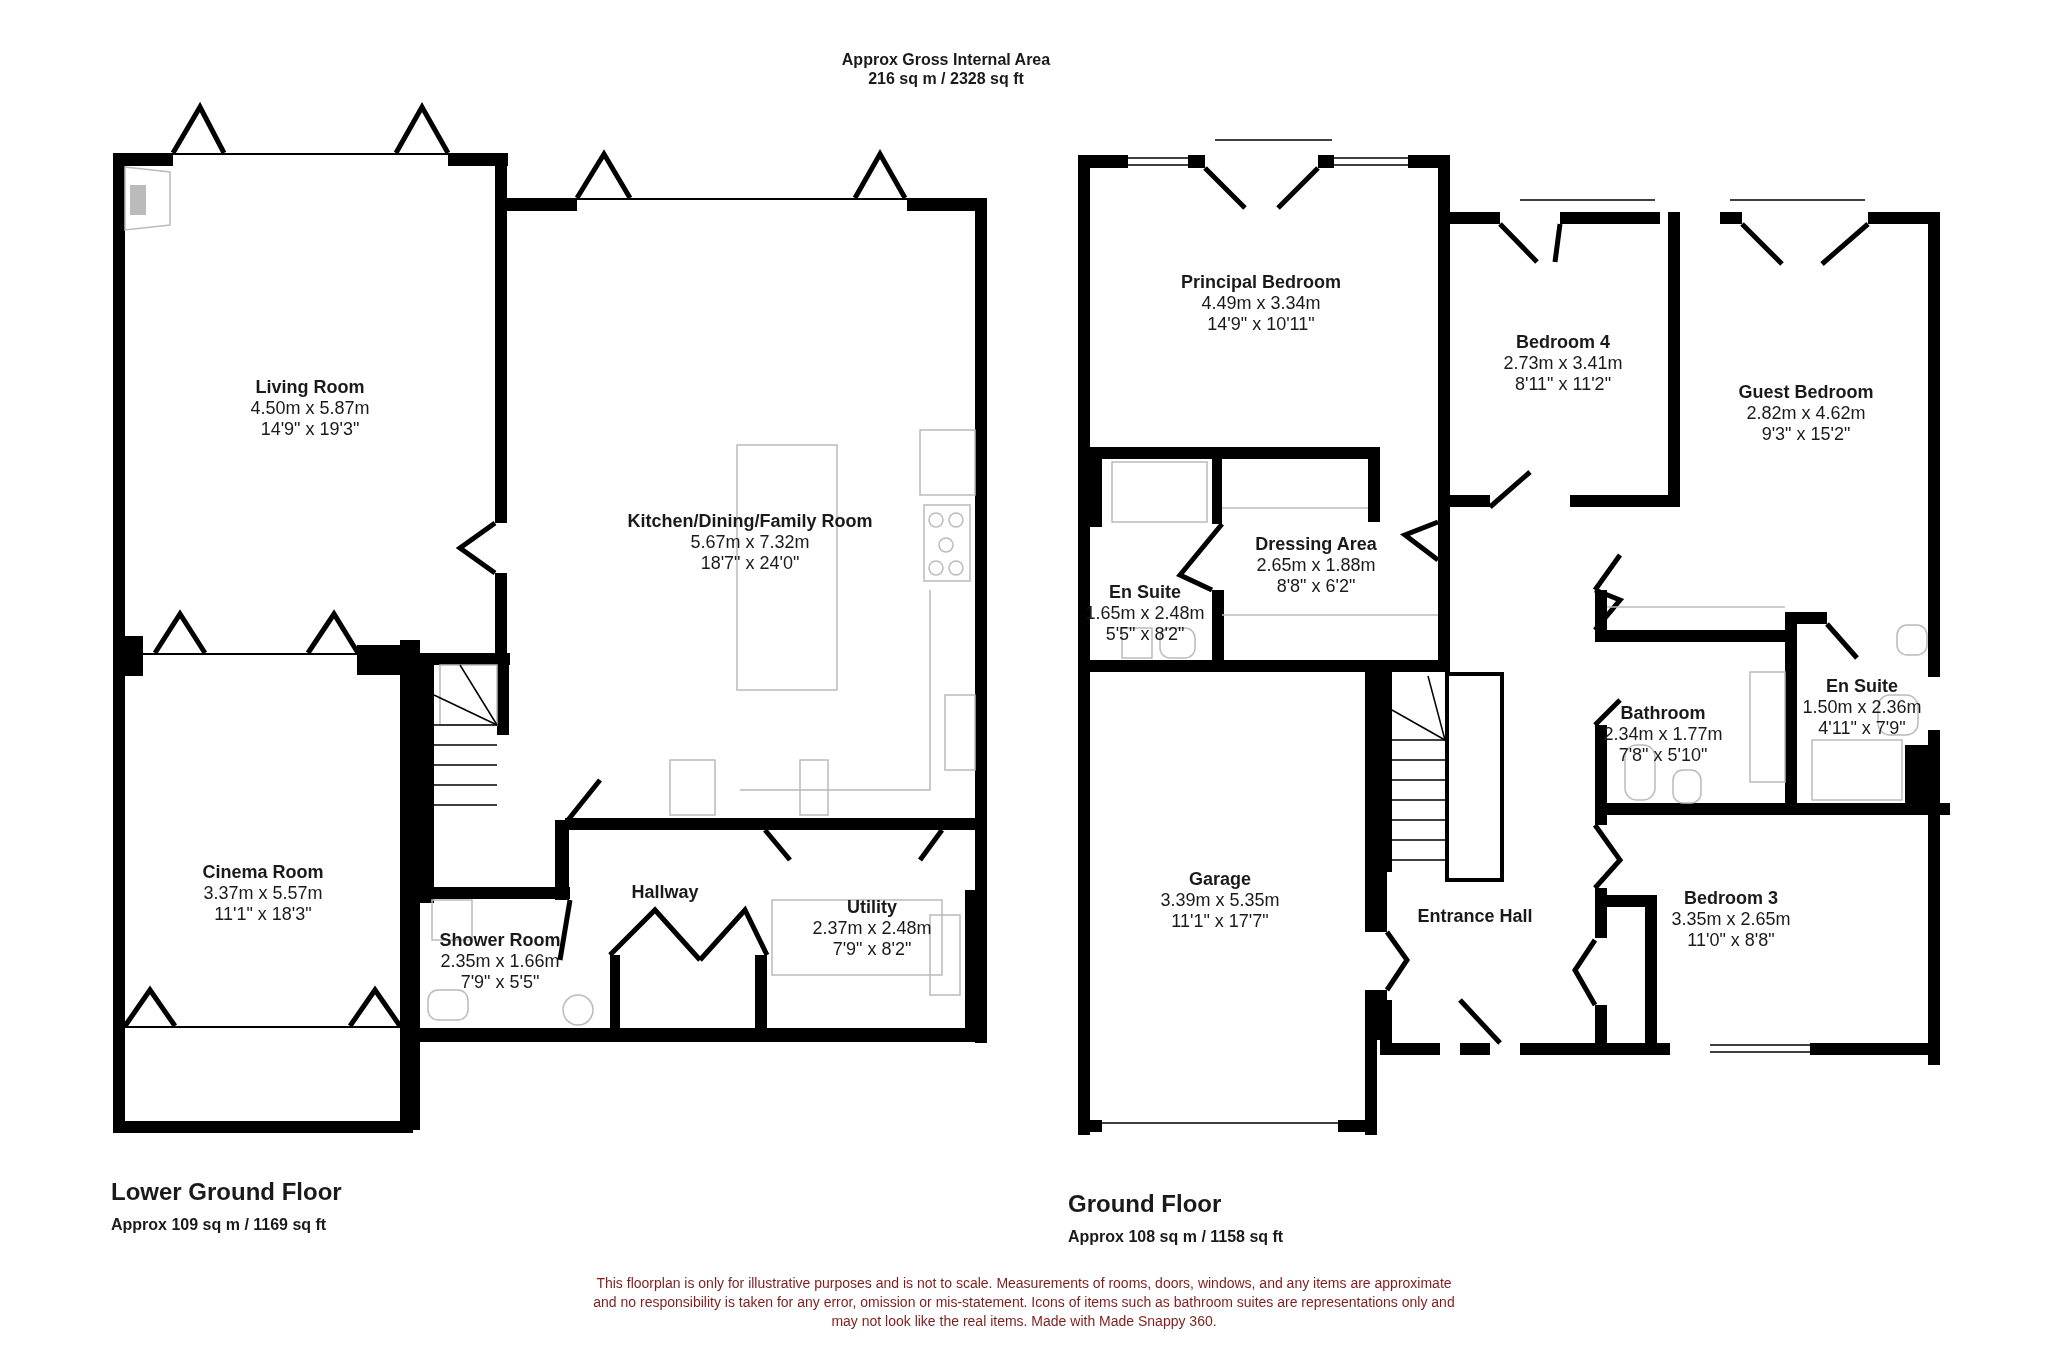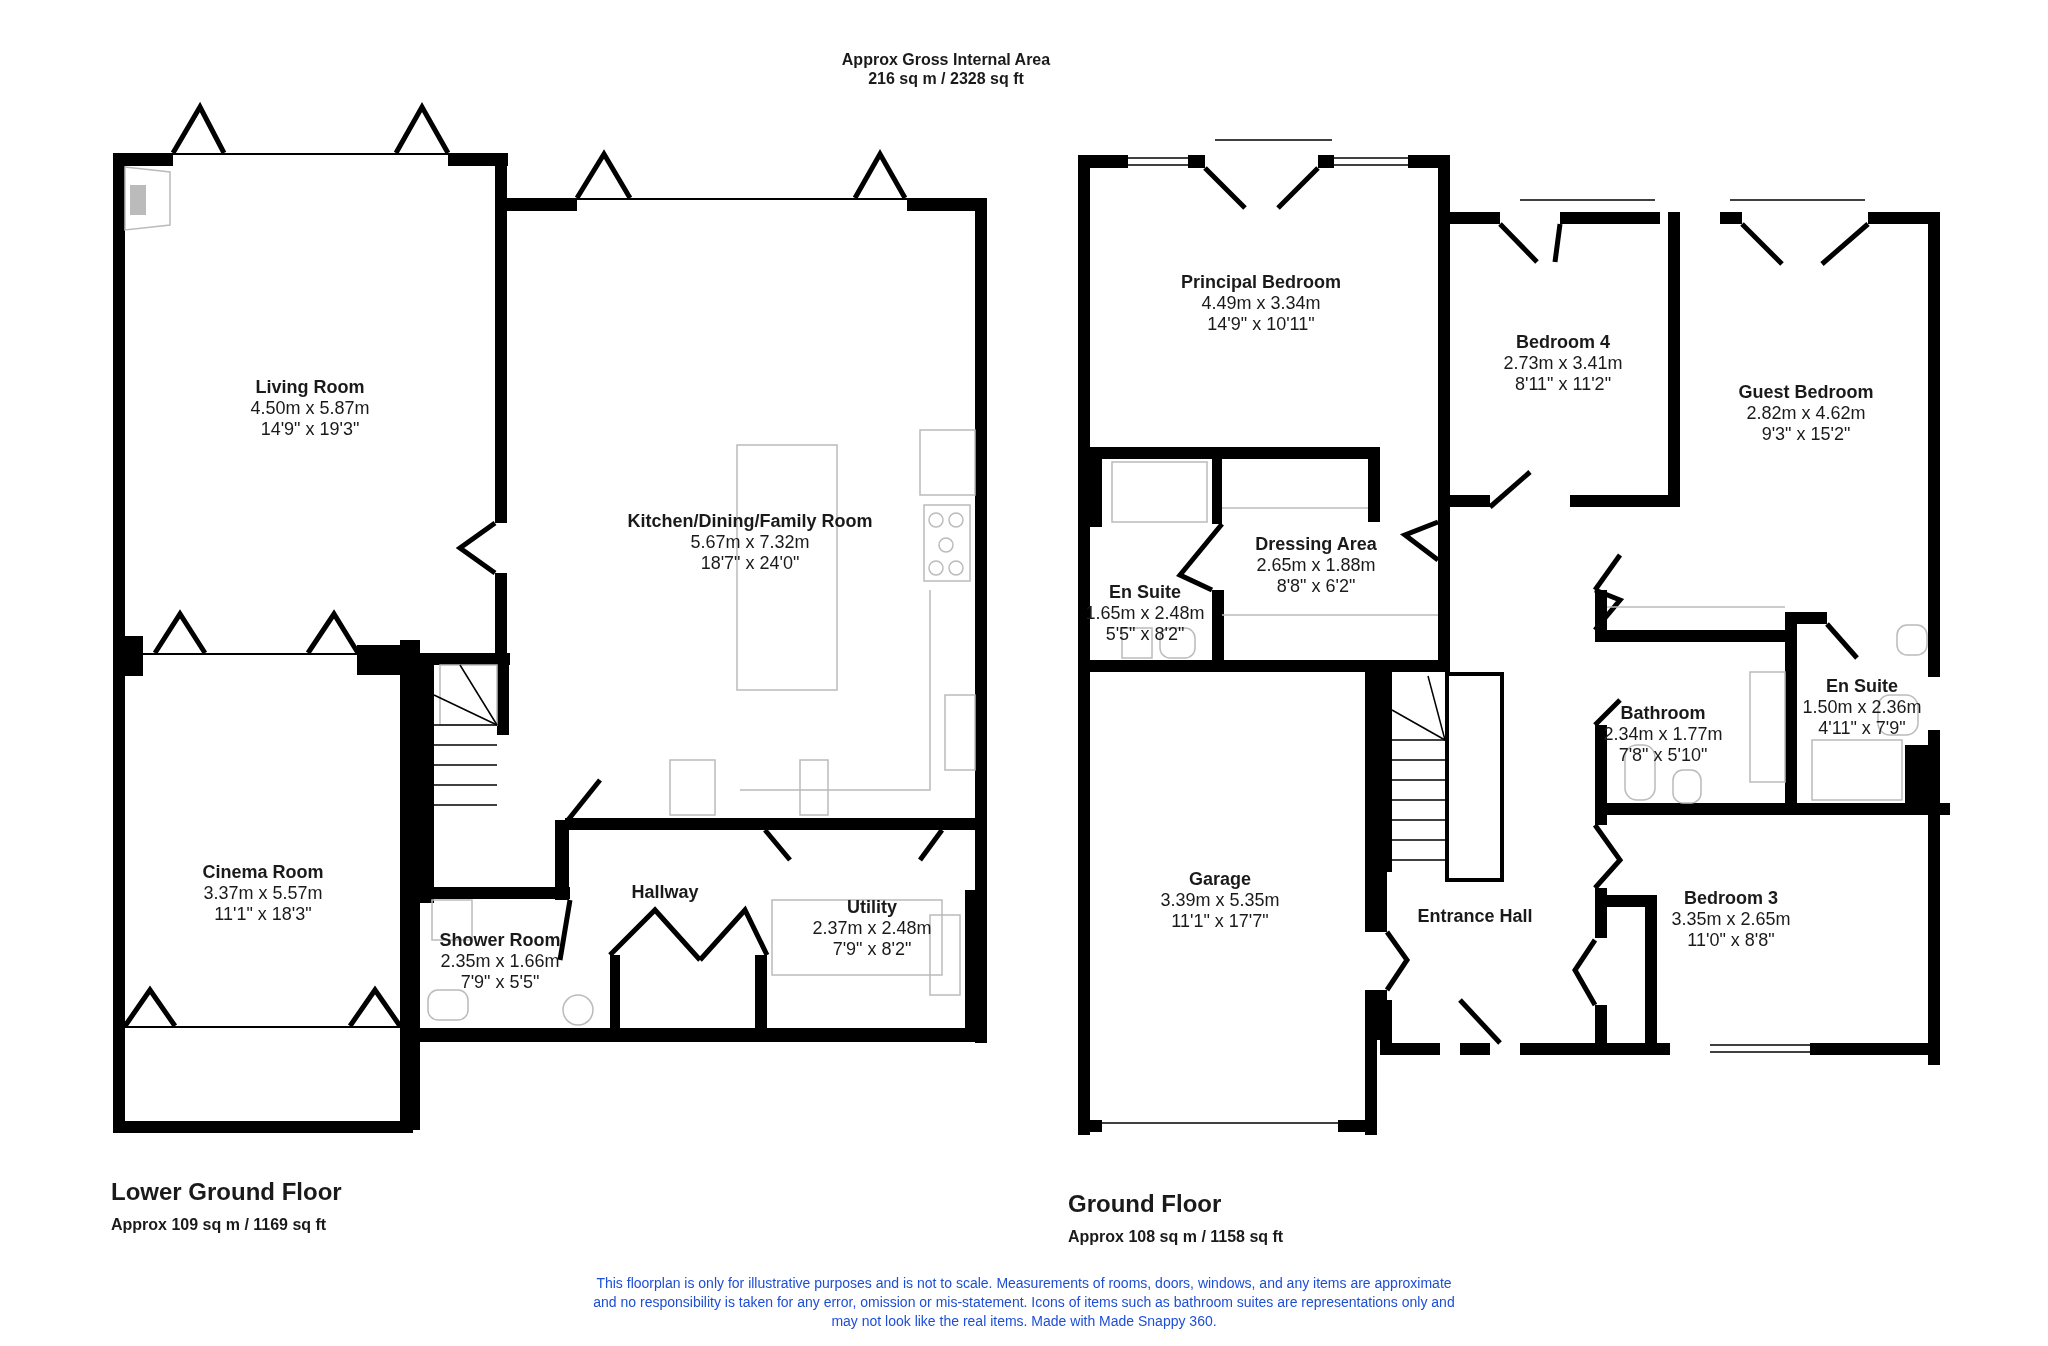--- a/index.html
+++ b/index.html
@@ -1,21 +1,21 @@
 <!DOCTYPE html>
 <html><head>
 <meta charset="utf-8">
 <style>
   html, body { margin:0; padding:0; background:#ffffff; }
   body { width:2048px; height:1346px; position:relative; overflow:hidden; font-family:"Liberation Sans", sans-serif; color:#1a1a1a; }
   .abs { position:absolute; }
   .gia { left:0; width:1892px; top:50px; text-align:center; font-weight:bold; font-size:16px; line-height:19px; }
   .floor-title { font-size:24px;font-weight:bold; }
   .floor-area { font-weight:bold; font-size:16px; margin-top:10px; }
-  .disclaimer { left:0; width:2048px; top:1274px; text-align:center; font-size:14px; line-height:19px; color:#1d4ed8; }
+  .disclaimer { left:0; width:2048px; top:1274px; text-align:center; font-size:14px; line-height:19px; color:#7f1d1d; }
   svg { position:absolute; left:0; top:0; }
   .room-label { position:absolute; text-align:center; transform:translate(-50%,0); white-space:nowrap; font-size:18px; line-height:21px; }
   .room-label .nm { font-weight:bold; }
 </style>
 </head>
 <body>
 
 <div class="abs gia">
   <div>Approx Gross Internal Area</div>
   <div>216 sq m / 2328 sq ft</div>

